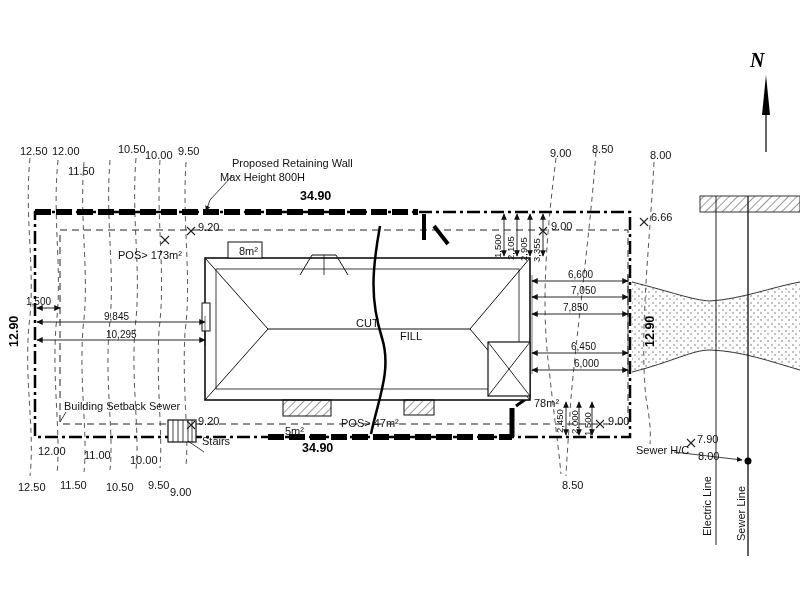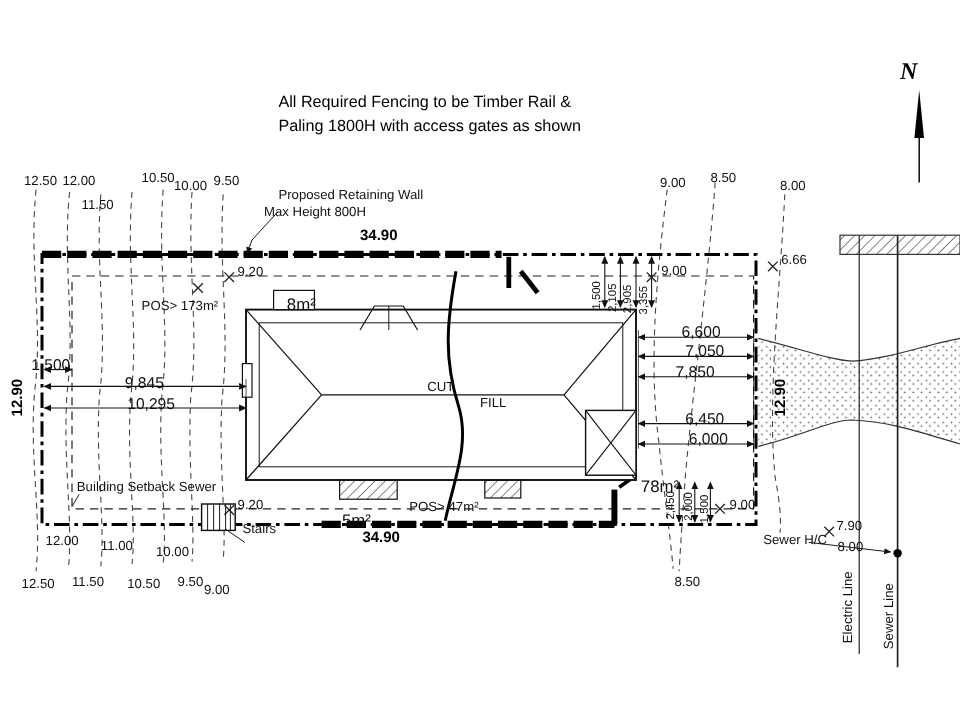--- a/index.html
+++ b/index.html
@@ -1,22 +1,22 @@
 <!DOCTYPE html>
 <html><head>
 <meta charset="utf-8">
 <style>
   html,body{margin:0;padding:0;background:#e8e8e8}
   .stage{position:relative;width:800px;height:600px;background:#ffffff;overflow:hidden;
          font-family:"Liberation Sans",sans-serif}
   .stage svg{position:absolute;left:0;top:0}
   .lbl{position:absolute;color:#111;font-size:11px;line-height:1;white-space:nowrap}
-  .s10{font-size:13px}
+  .s10{font-size:10px}
   .s95{font-size:9.5px}
-  .s9{font-size:14px}
+  .s9{font-size:11px}
   .b{font-weight:bold;font-size:12.5px;color:#000}
   .n{font-size:13.5px;color:#000}
   .rot{transform:rotate(-90deg);transform-origin:0 0}
   .north{font-family:"Liberation Serif",serif;font-style:italic;font-weight:bold;font-size:20px;color:#000}
 </style>
 </head>
 <body>
 
 <div class="stage">
 
@@ -147,22 +147,20 @@
       <line x1="161" y1="236" x2="169" y2="244"></line>
         <line x1="161" y1="244" x2="169" y2="236"></line>
     </g>
 
     <g>
       <line x1="766" y1="152" x2="766" y2="112" stroke="#000" stroke-width="1.2"></line>
       <polygon points="766,75 762,115 770,115" fill="#000"></polygon>
     </g>
   </svg>
 
-  <span class="lbl n" style="left:232px;top:78px">All Required Fencing to be Timber Rail &amp;</span>
-  <span class="lbl n" style="left:232px;top:98px">Paling 1800H with access gates as shown</span>
   <span class="lbl north" style="left:750px;top:50px">N</span>
 
   <span class="lbl" style="left:20px;top:146px">12.50</span>
   <span class="lbl" style="left:52px;top:146px">12.00</span>
   <span class="lbl" style="left:68px;top:166px">11.50</span>
   <span class="lbl" style="left:118px;top:144px">10.50</span>
   <span class="lbl" style="left:145px;top:150px">10.00</span>
   <span class="lbl" style="left:178px;top:146px">9.50</span>
   <span class="lbl" style="left:550px;top:148px">9.00</span>
   <span class="lbl" style="left:592px;top:144px">8.50</span>

